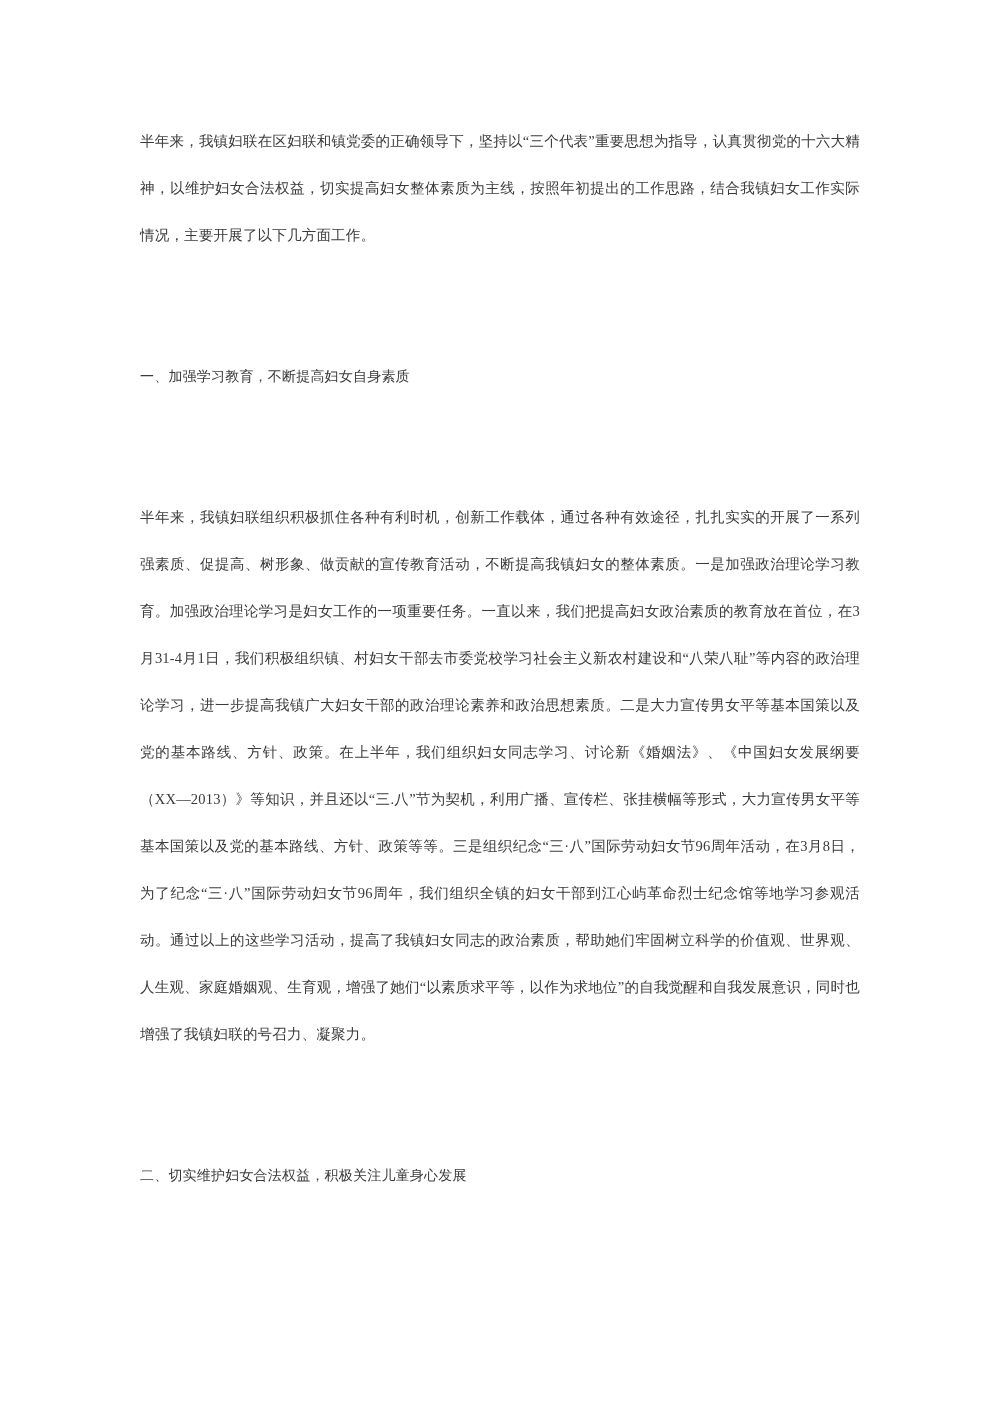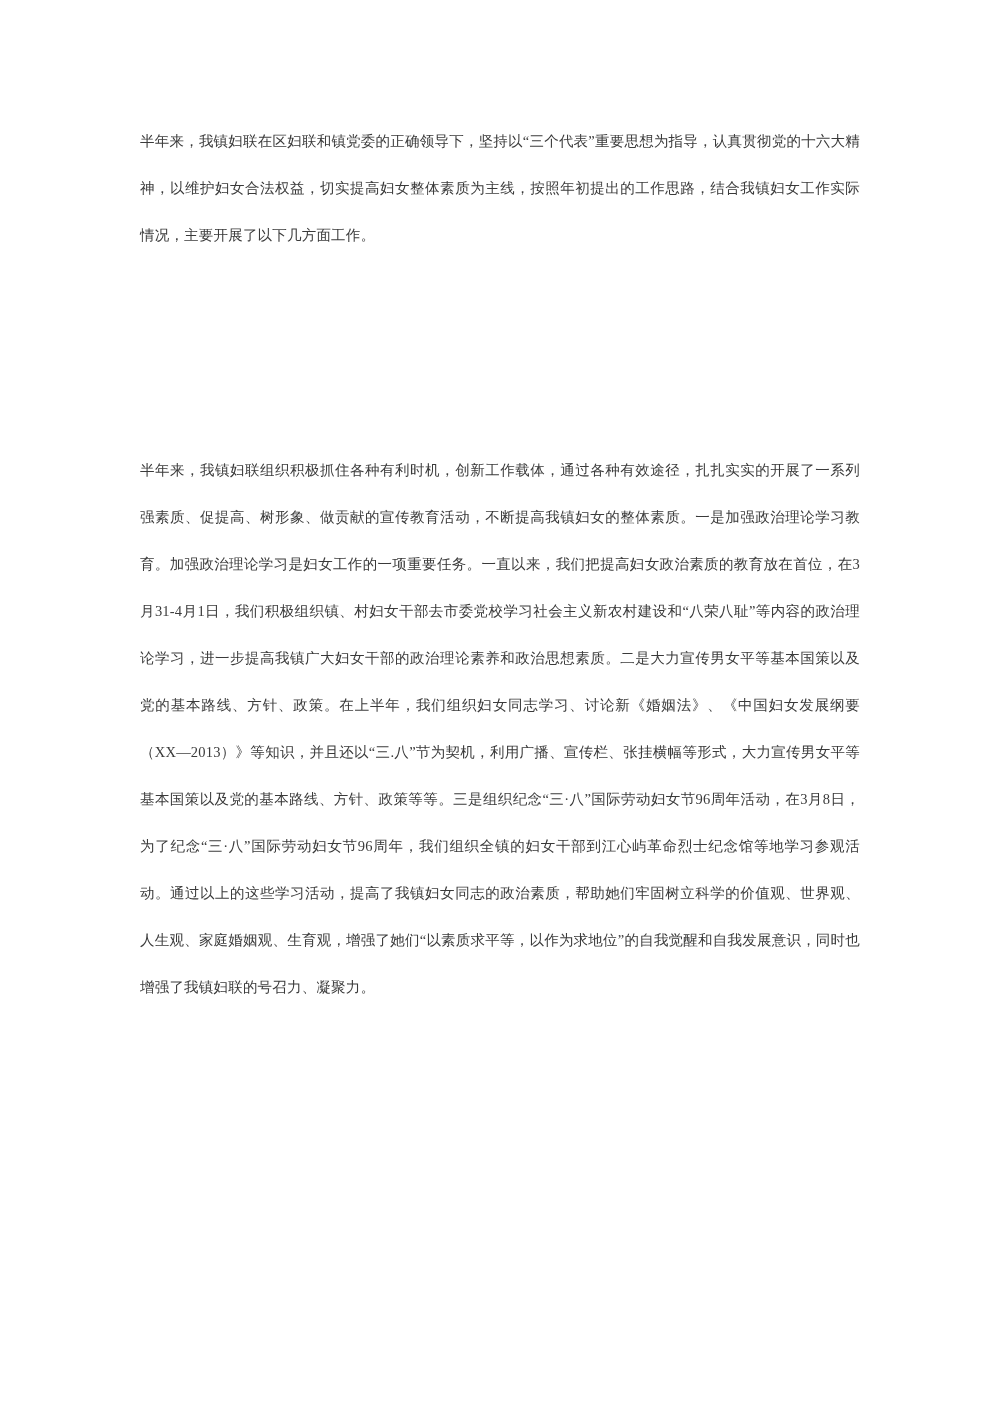--- a/index.html
+++ b/index.html
@@ -45,25 +45,27 @@
 </head>
 <body>
 
 <div class="page">
   <div class="doc-body">
 
     <p class="para">半年来，我镇妇联在区妇联和镇党委的正确领导下，坚持以“三个代表”重要思想为指导，认真贯彻党的十六大精神，以维护妇女合法权益，切实提高妇女整体素质为主线，按照年初提出的工作思路，结合我镇妇女工作实际情况，主要开展了以下几方面工作。</p>
 
     <div class="gap-lg"></div>
 
+    <p class="heading">一、加强学习教育，不断提高妇女自身素质</p>
 
     <div class="gap-lg"></div>
 
     <p class="para">半年来，我镇妇联组织积极抓住各种有利时机，创新工作载体，通过各种有效途径，扎扎实实的开展了一系列强素质、促提高、树形象、做贡献的宣传教育活动，不断提高我镇妇女的整体素质。一是加强政治理论学习教育。加强政治理论学习是妇女工作的一项重要任务。一直以来，我们把提高妇女政治素质的教育放在首位，在3月31-4月1日，我们积极组织镇、村妇女干部去市委党校学习社会主义新农村建设和“八荣八耻”等内容的政治理论学习，进一步提高我镇广大妇女干部的政治理论素养和政治思想素质。二是大力宣传男女平等基本国策以及党的基本路线、方针、政策。在上半年，我们组织妇女同志学习、讨论新《婚姻法》、《中国妇女发展纲要（XX—2013）》等知识，并且还以“三.八”节为契机，利用广播、宣传栏、张挂横幅等形式，大力宣传男女平等基本国策以及党的基本路线、方针、政策等等。三是组织纪念“三·八”国际劳动妇女节96周年活动，在3月8日，为了纪念“三·八”国际劳动妇女节96周年，我们组织全镇的妇女干部到江心屿革命烈士纪念馆等地学习参观活动。通过以上的这些学习活动，提高了我镇妇女同志的政治素质，帮助她们牢固树立科学的价值观、世界观、人生观、家庭婚姻观、生育观，增强了她们“以素质求平等，以作为求地位”的自我觉醒和自我发展意识，同时也增强了我镇妇联的号召力、凝聚力。</p>
 
     <div class="gap-lg"></div>
 
+    <p class="heading">二、切实维护妇女合法权益，积极关注儿童身心发展</p>
 
     <div class="gap-lg"></div>
 
 
   </div>
 </div>
 
 </body></html>

